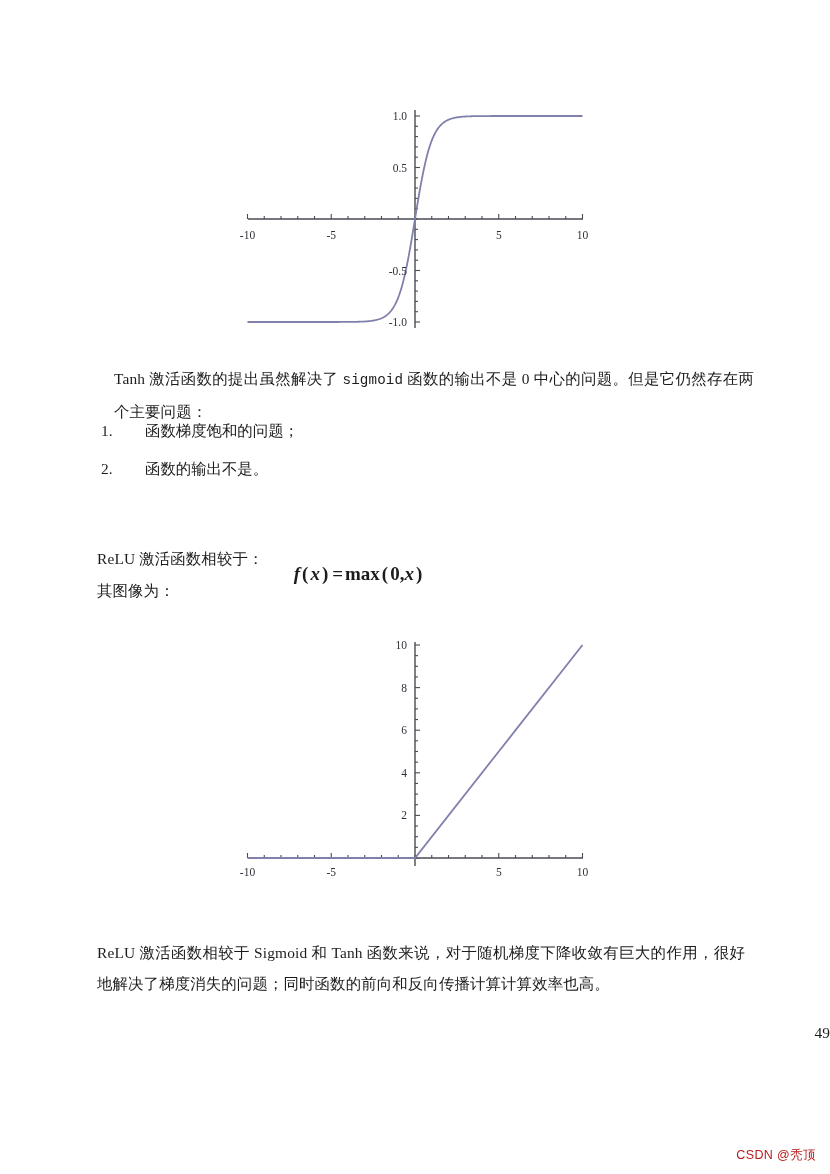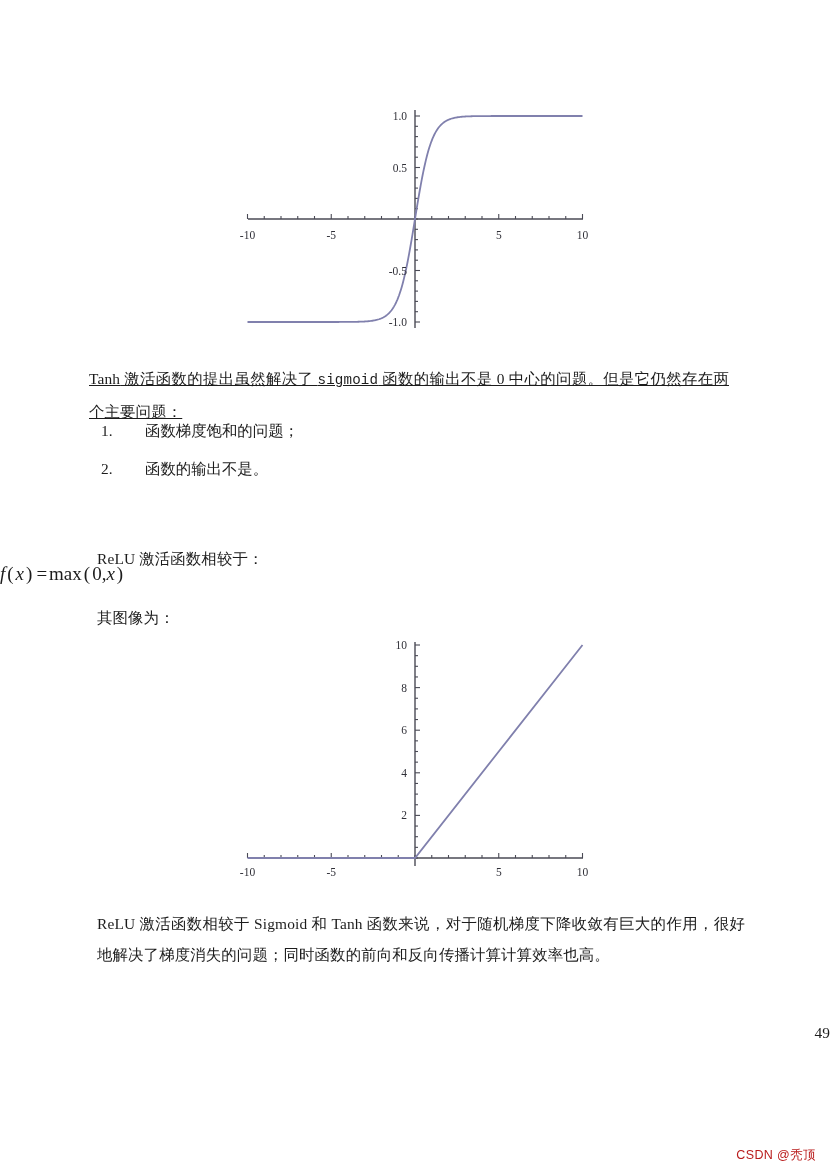--- a/index.html
+++ b/index.html
@@ -43,21 +43,21 @@
     text-align: justify;
   }
   .para .latin {
     font-family: "Liberation Serif", "DejaVu Serif", serif;
   }
   .mono {
     font-family: "Liberation Mono", "DejaVu Sans Mono", monospace;
     font-size: 14.2px;
   }
 
-  #para-tanh { left: 89px; top: 348px; width: 640px; text-decoration: underline; }
+  #para-tanh { left: 114px; top: 348px; width: 640px; }
 
   .ol-list {
     position: absolute;
     left: 97px;
     top: 412px;
     width: 600px;
     font-size: 15.4px;
     line-height: 38px;
     color: #1c1c1c;
   }
@@ -73,30 +73,32 @@
     font-family: "Liberation Serif", "DejaVu Serif", serif;
   }
 
   #para-relu-formula-lead { left: 97px; top: 528px; width: 640px; }
 
   #formula {
     position: absolute;
     left: 0;
     top: 563px;
     width: 718px;
+    text-align: center;
     font-size: 19px;
     color: #1c1c1c;
+    font-weight: bold;
   }
   #formula .mi { font-style: italic; font-family: "Liberation Serif","DejaVu Serif",serif; }
   #formula .mo { font-style: normal; padding: 0 2px; }
   #formula .mfn { font-style: normal; }
 
-  #para-img-lead { left: 97px; top: 596px; width: 640px; margin-top: 6px; }
-
-  #para-relu-desc { left: 97px; top: 892px; width: 648px; margin-top: 16px; }
+  #para-img-lead { left: 97px; top: 569px; width: 640px; margin-top: 6px; }
+
+  #para-relu-desc { left: 97px; top: 921px; width: 648px; margin-top: 16px; }
 
   #page-number {
     position: absolute;
     left: 0;
     top: 1024px;
     width: 830px;
     text-align: right;
     font-size: 15.4px;
     color: #1c1c1c;
   }

